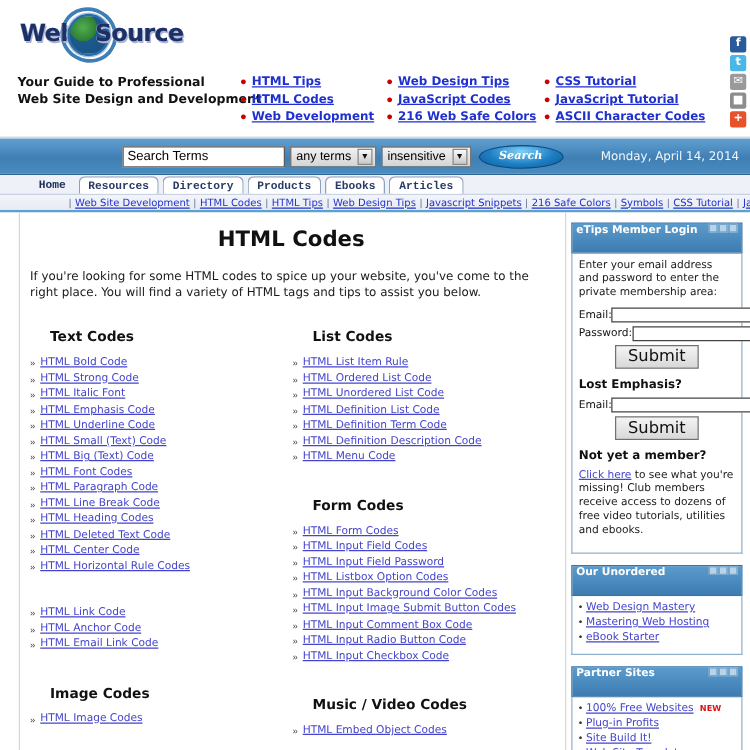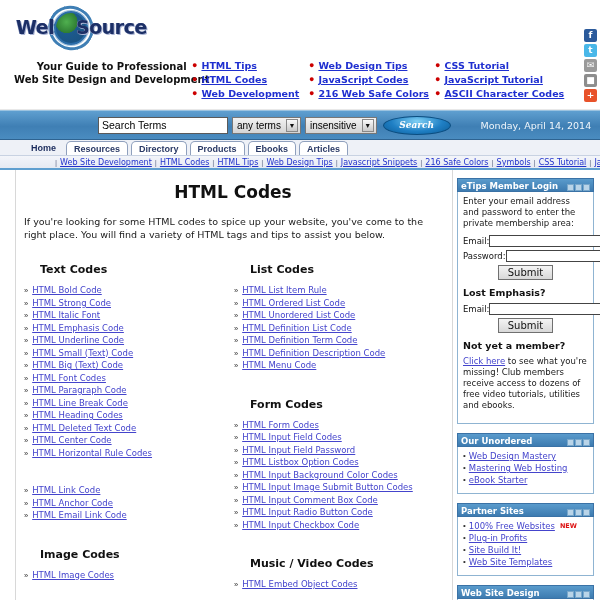--- a/index.html
+++ b/index.html
@@ -61,21 +61,20 @@
     border-radius: 50%;
     border-left-color: transparent;
     border-top-color: transparent;
     transform: rotate(30deg);
   }
   #tagline {
     position: absolute; left: 14px; top: 60px;
     font-size: 10px; font-weight: bold; color: #111;
     line-height: 13px;
     font-family: "DejaVu Sans", sans-serif;
-    text-align: center;
   }
 
   
   #header-links {
     position: absolute; left: 192px; top: 59px;
     display: flex; gap: 0;
   }
   .hl-col { width: 117px; }
   .hl-col.wide { width: 126px; }
   .hl-item {
@@ -174,21 +173,21 @@
     height: 14px;
     padding: 0 7px;
     margin-right: 3px;
     background: linear-gradient(#ffffff, #e4e9f2);
     border: 1px solid #9aa8c2;
     border-bottom: none;
     border-radius: 5px 5px 0 0;
     font-size: 9px; color: #2a3a66; font-weight: bold;
     display: flex; align-items: center;
     cursor: pointer;
-    font-family: Liberation Sans, sans-serif;
+    font-family: Liberation Mono, monospace;
     text-align: right;
   }
   .tab.active { background: #ffffff; border-color: #8fa0bd; }
   .tab.plain { background: transparent; border: none; color: #1a2b5c; }
 
   
   #subnav {
     height: 14px;
     background: linear-gradient(#f3f5fa, #e6eaf3);
     border-bottom: 2px solid #5f9fd0;
@@ -253,24 +252,24 @@
   }
 
   
   #sidebar {
     width: 148px;
     padding: 8px 6px 0 4px;
     border-left: 1px solid #d8d8d8;
   }
   .panel { margin-bottom: 9px; }
   .panel-head {
-    height: 14px;
+    height: 25px;
     background: linear-gradient(#5a9bcc, #3d7bb0);
     border: 1px solid #3a72a6;
-    display: flex; align-items: flex-end; justify-content: space-between;
+    display: flex; align-items: flex-start; justify-content: space-between;
     padding: 0 3px;
   }
   .panel-head .ph-title {
     color: #fff; font-size: 8.5px; font-weight: bold;
     font-family: "DejaVu Sans", sans-serif;
   }
   .ph-btns { display: flex; gap: 1px; }
   .ph-btn {
     width: 7px; height: 7px;
     background: #b9d4e8; border: 1px solid #78a7cb;
@@ -292,21 +291,21 @@
   }
   .frow input {
     flex: 1; height: 12px; border: 1px solid #444; background: #fff;
     font-size: 8px; padding: 0 2px;
     font-family: "Liberation Sans", sans-serif;
   }
   .submit-row { display: flex; justify-content: center; margin-top: 3px; }
   .sbtn {
     background: linear-gradient(#f4f4f4, #d8d8d8);
     border: 1px solid #707070;
-    font-size: 10px; color: #111;
+    font-size: 13px; color: #111;
     padding: 1px 9px; cursor: pointer;
     font-family: "DejaVu Sans", sans-serif;
   }
   .sub-head {
     font-size: 9.5px; font-weight: bold; color: #111;
     margin: 7px 0 5px 0;
     font-family: "DejaVu Sans", sans-serif;
   }
   .panel-body .inline-link {
     color: #4444cc; text-decoration: underline; cursor: pointer;

